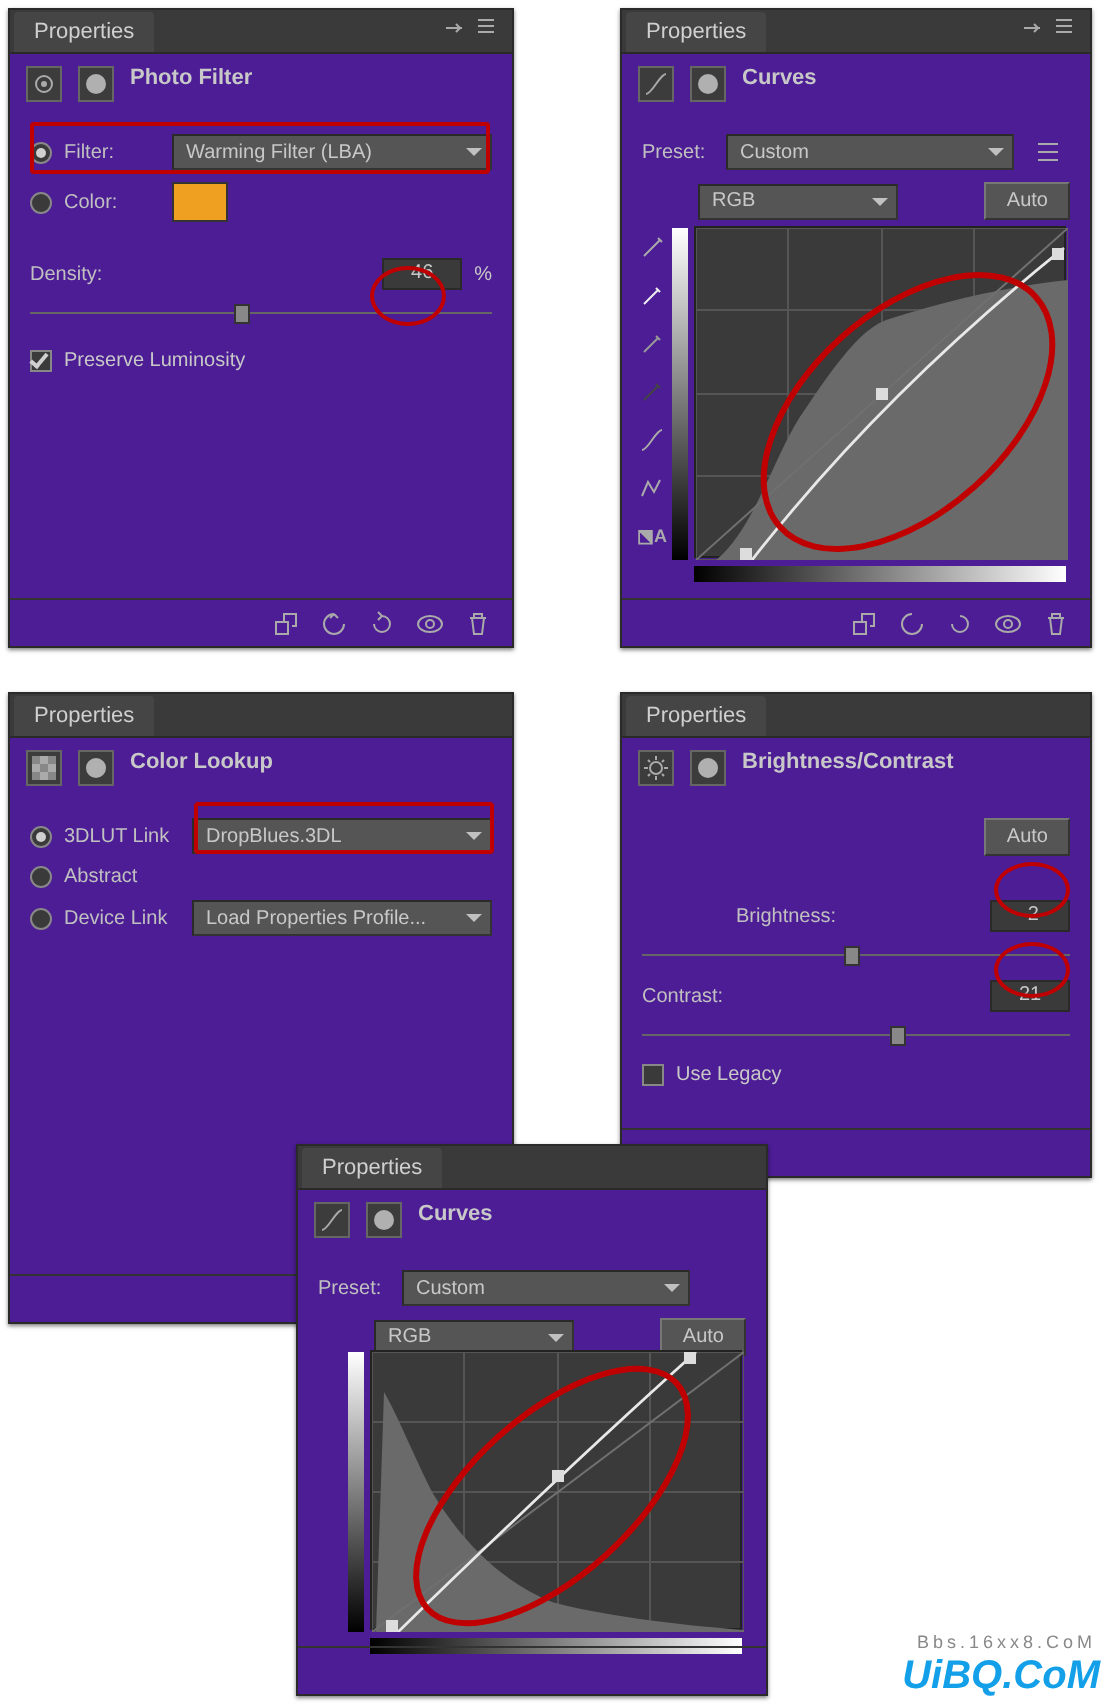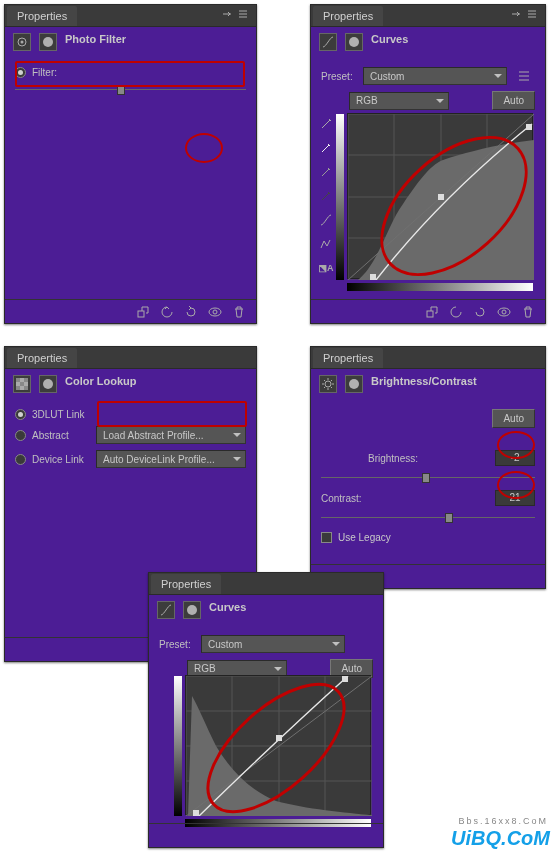--- a/index.html
+++ b/index.html
@@ -66,26 +66,44 @@
           <circle cx="6" cy="6" r="1.5" fill="#aaa"></circle>
         </svg>
       </div>
     <div class="mask"></div>
     <div class="hname">Photo Filter</div>
   </div>
   <div class="body">
     <div class="row">
       <div class="radio on"></div>
       <span class="lbl">Filter:</span>
+      <div class="dropdown" style="flex:1">
+          <span>Warming Filter (LBA)</span>
+        </div>
+    </div>
+    <div class="row">
+      <div class="radio"></div>
+      <span class="lbl">Color:</span>
+      <div class="swatch"></div>
+    </div>
+    <div class="row" style="margin-top:18px;">
+      <span class="lbl">Density:</span>
+      <div style="flex:1"></div>
+      <div class="numbox">46</div>
+      <span>%</span>
     </div>
     <div class="row">
         <div class="slider">
           <div class="thumb" style="left:46%"></div>
         </div>
       </div>
+    <div class="row" style="margin-top:12px;">
+      <div class="check on"></div>
+      <span>Preserve Luminosity</span>
+    </div>
   </div>
   <div class="footer">
     <div class="ficon">
         <svg width="14" height="14">
           <rect x="2" y="6" width="6" height="6"></rect>
           <path d="M6 6V2h6v6H10"></path>
         </svg>
       </div>
     <div class="ficon">
         <svg width="14" height="14">
@@ -259,33 +277,33 @@
           <rect x="8" y="8" width="4" height="4" fill="#888"></rect>
         </svg>
       </div>
     <div class="mask"></div>
     <div class="hname">Color Lookup</div>
   </div>
   <div class="body">
     <div class="row">
       <div class="radio on"></div>
       <span class="lbl" style="min-width:58px">3DLUT Link</span>
+      <div class="dropdown">
+          <span>DropBlues.3DL</span>
+        </div>
     </div>
     <div class="row">
       <div class="radio"></div>
       <span class="lbl" style="min-width:58px">Abstract</span>
-      <div class="dropdown">
-          <span>Load Abstract Profile...</span>
-        </div>
     </div>
     <div class="row">
       <div class="radio"></div>
       <span class="lbl" style="min-width:58px">Device Link</span>
       <div class="dropdown">
-          <span>Auto DeviceLink Profile...</span>
+          <span>Load Properties Profile...</span>
         </div>
     </div>
   </div>
   <div class="footer">
     <div class="ficon"></div>
     <div class="ficon"></div>
     <div class="ficon"></div>
     <div class="ficon"></div>
     <div class="ficon"></div>
   </div>

